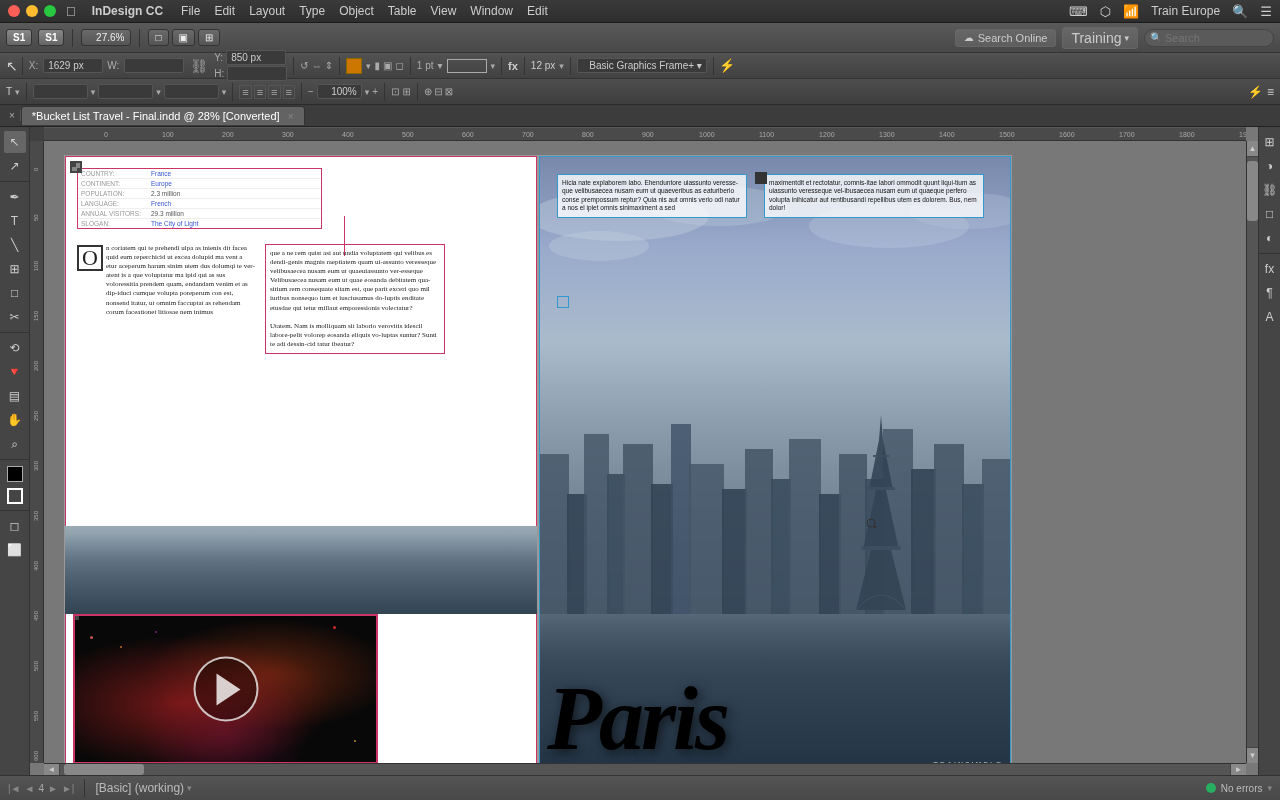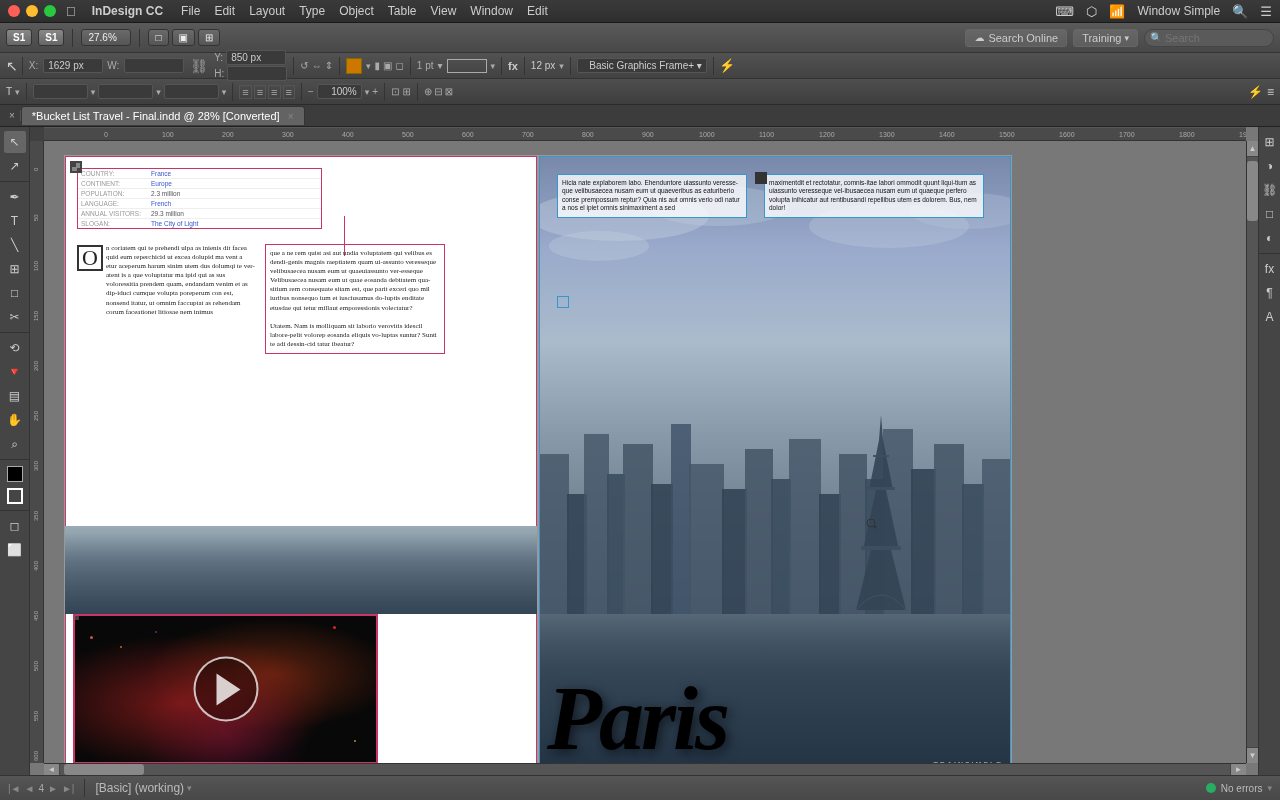--- a/index.html
+++ b/index.html
@@ -50,21 +50,21 @@
     }
     .toolbar-sep { width: 1px; height: 18px; background: #333; margin: 0 2px; }
     .toolbar-zoom {
       background: linear-gradient(to bottom, #6a6a6a, #555);
       border: 1px solid #333;
       border-radius: 3px;
       color: #eee;
       font-size: 10px;
       padding: 2px 6px;
       min-width: 50px;
-      text-align: left;
+      text-align: right;
     }
     .toolbar-spacer { flex: 1; }
     .search-bar {
       background: #6a6a6a;
       border: 1px solid #444;
       border-radius: 10px;
       color: #ccc;
       font-size: 11px;
       padding: 2px 20px;
       width: 140px;
@@ -219,21 +219,21 @@
     <span>Object</span>
     <span>Table</span>
     <span>View</span>
     <span>Window</span>
     <span>Edit</span>
   </div>
   <div class="titlebar-right">
     <span style="font-size:13px;color:#ccc;">⌨</span>
     <span style="font-size:13px;color:#ccc;">⬡</span>
     <span style="font-size:13px;color:#ccc;">📶</span>
-    <span style="color:#ccc;font-size:12px;">Window Simple</span>
+    <span style="color:#ccc;font-size:12px;">Train Europe</span>
     <span style="font-size:13px;color:#ccc;">🔍</span>
     <span style="font-size:13px;color:#ccc;">☰</span>
   </div>
 </div>
 
 <div class="toolbar1">
   <div class="toolbar-btn" style="background:linear-gradient(to bottom,#888,#666);color:#fff;font-weight:700;font-size:10px;">S1</div>
   <div class="toolbar-btn" style="background:linear-gradient(to bottom,#888,#666);color:#fff;font-weight:700;font-size:10px;">S1</div>
   <div class="toolbar-sep"></div>
   <div class="toolbar-zoom">27.6%</div>
@@ -242,21 +242,21 @@
     <div class="toolbar-btn">□</div>
     <div class="toolbar-btn">▣</div>
     <div class="toolbar-btn">⊞</div>
   </div>
   <div class="toolbar-spacer"></div>
   <div style="display:flex;align-items:center;gap:4px;background:rgba(255,255,255,0.1);border:1px solid #666;border-radius:3px;padding:2px 8px;cursor:pointer;">
     <span style="color:#ccc;font-size:10px;">☁</span>
     <span style="color:#ccc;font-size:11px;">Search Online</span>
   </div>
   <div style="display:flex;align-items:center;gap:3px;background:rgba(255,255,255,0.1);border:1px solid #666;border-radius:3px;padding:2px 8px;cursor:pointer;">
-    <span style="color:#ccc;font-size:11px;">Training</span>
+    <span style="color:#ccc;font-size:14px;">Training</span>
     <span style="color:#ccc;font-size:9px;">▾</span>
   </div>
   <div style="position:relative;display:flex;align-items:center;">
     <span style="position:absolute;left:6px;color:#aaa;font-size:10px;">🔍</span>
     <input class="search-bar" type="text" style="padding-left: 20px; background: rgb(90, 90, 90); border: 1px solid rgb(68, 68, 68); color: rgb(204, 204, 204); font-size: 11px; border-radius: 10px; width: 130px; outline: none;" placeholder="Search">
   </div>
 </div>
 
 <div class="toolbar2">
   <div style="display:flex;gap:2px;align-items:center;">

